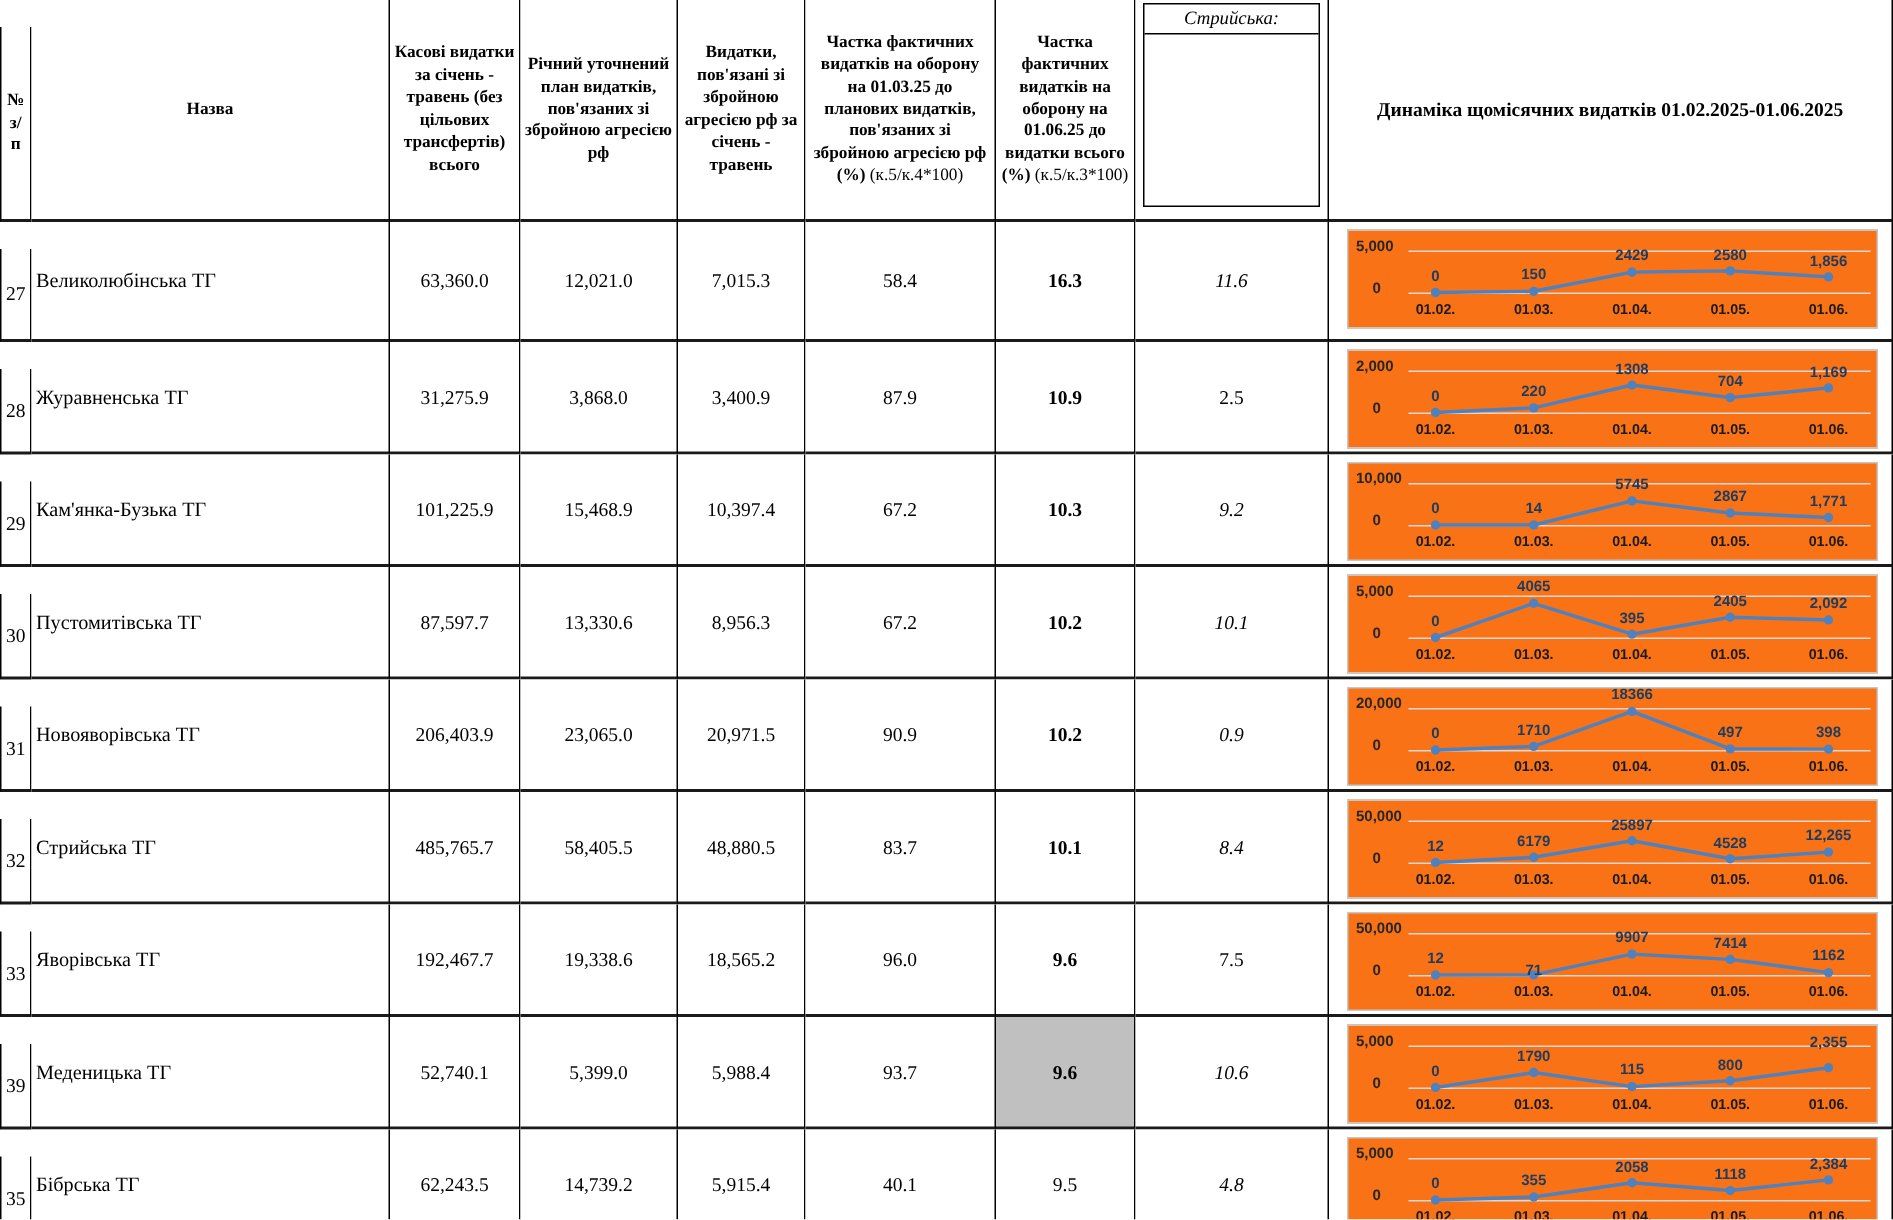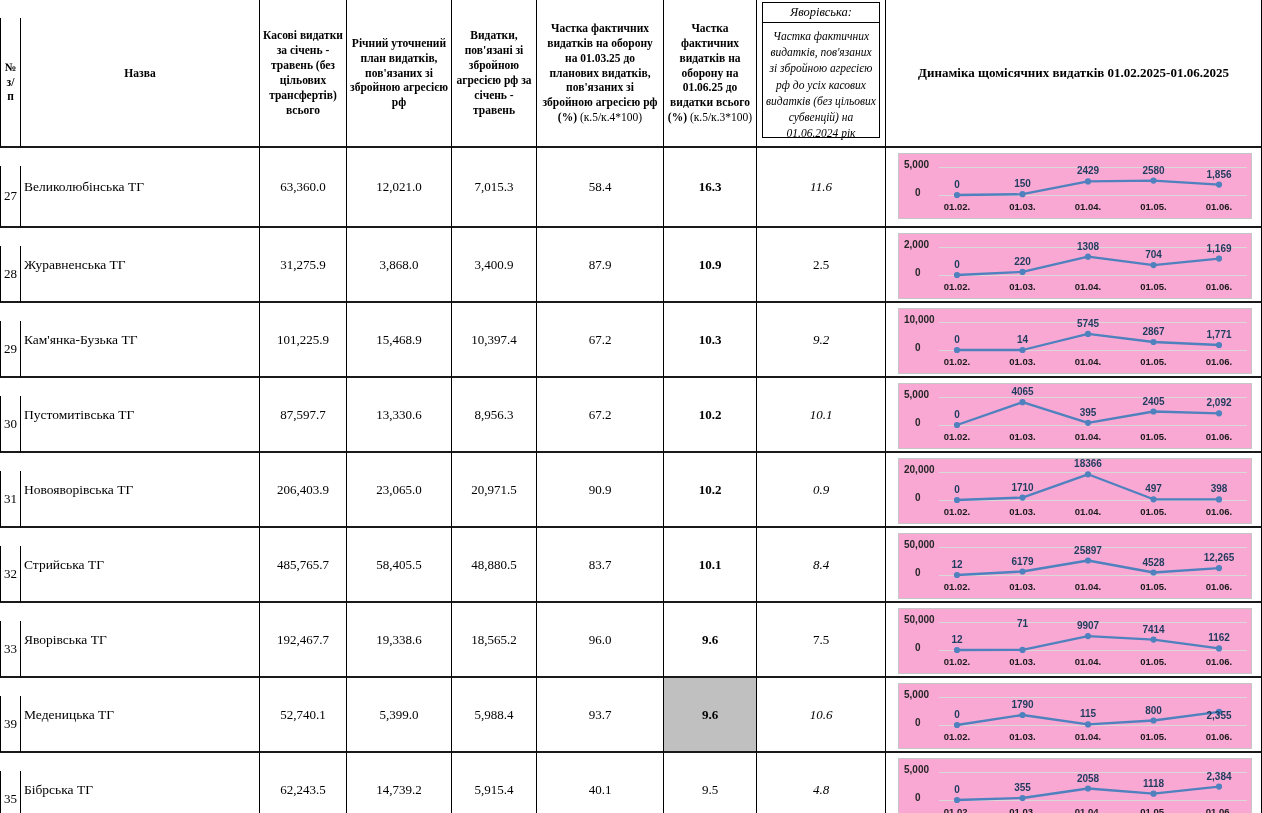--- a/index.html
+++ b/index.html
@@ -21,21 +21,21 @@
   .hl{background:#c0c0c0;}
   .h-ref{align-items:stretch;padding:0;font-weight:normal;}
   .ref-box{box-sizing:border-box;border:1px solid #000;margin:2px 5px 8px 5px;flex:1;
            display:flex;flex-direction:column;}
   .ref-label{border-bottom:1px solid #000;font-style:italic;font-size:12.5px;
              text-align:center;padding:1px 0 2px 0;}
   .ref-text{font-style:italic;font-size:11.5px;line-height:1.4;text-align:center;
             padding:5px 3px;flex:1;display:flex;align-items:center;justify-content:center;}
   .h-chart{font-size:13px;}
   .c-chart{padding:0;}
-  .chartbox{position:absolute;left:12px;top:5px;width:352px;height:64px;background:#f9a8d4;
+  .chartbox{position:absolute;left:12px;top:5px;width:352px;height:64px;background:#f97316;
             border:1px solid #c6c6c6;overflow:hidden;
             font-family:"Liberation Sans","DejaVu Sans",sans-serif;}
   .gl{position:absolute;left:40px;right:4px;height:1px;background:#d9d9d9;}
   .ymax{position:absolute;left:5px;font-weight:bold;font-size:10px;color:#262626;}
   .y0{position:absolute;left:16px;font-weight:bold;font-size:10px;color:#262626;}
   .dl{position:absolute;width:56px;text-align:center;font-weight:bold;font-size:10px;color:#1f3c5e;}
   .xl{position:absolute;top:47px;width:56px;text-align:center;font-weight:bold;font-size:9.5px;color:#1a1a1a;}
   .chartsvg{position:absolute;left:0;top:0;}
 </style>
 </head>
@@ -53,22 +53,21 @@
       <div class="cell h">
         <div><span>Частка фактичних видатків на оборону на 01.03.25 до планових видатків, пов'язаних зі збройною агресією рф (%)</span>
         <span class="formula">(к.5/к.4*100)</span></div>
       </div>
       <div class="cell h">
         <div><span>Частка фактичних видатків на оборону на 01.06.25 до видатки всього (%)</span>
         <span class="formula">(к.5/к.3*100)</span></div>
       </div>
       <div class="cell h h-ref">
         <div class="ref-box">
-          <div class="ref-label">Яворівська:</div>
-          <div class="ref-text">Частка фактичних видатків, пов'язаних зі збройною агресією рф до усіх касових видатків (без цільових субвенцій) на 01.06.2024 рік</div>
+          <div class="ref-label">Стрийська:</div>
         </div>
       </div>
       <div class="cell h h-chart">Динаміка щомісячних видатків 01.02.2025-01.06.2025</div>
     </div>
 
     <div class="trow">
       <div class="cell c-num c-first">27</div>
       <div class="cell c-name">Великолюбінська ТГ</div>
       <div class="cell">63,360.0</div>
       <div class="cell">12,021.0</div>
@@ -306,21 +305,21 @@
             <div class="y0" style="top:33px">0</div>
             <svg class="chartsvg" width="352" height="64">
               <polyline points="58,41.0 123.5,40.9 189,27.1 254.5,30.6 320,39.4" fill="none" stroke="#4e81bd" stroke-width="2.3" stroke-linejoin="round"></polyline>
               <circle cx="58" cy="41.0" r="3.1" fill="#4e81bd"></circle>
               <circle cx="123.5" cy="40.9" r="3.1" fill="#4e81bd"></circle>
               <circle cx="189" cy="27.1" r="3.1" fill="#4e81bd"></circle>
               <circle cx="254.5" cy="30.6" r="3.1" fill="#4e81bd"></circle>
               <circle cx="320" cy="39.4" r="3.1" fill="#4e81bd"></circle>
             </svg>
             <div class="dl" style="left:30px;top:25.0px">12</div>
-            <div class="dl" style="left:95.5px;top:9px">71</div>
+            <div class="dl" style="left:95.5px;top:33px">71</div>
             <div class="dl" style="left:161px;top:11.1px">9907</div>
             <div class="dl" style="left:226.5px;top:14.6px">7414</div>
             <div class="dl" style="left:292px;top:23.4px">1162</div>
             <div class="xl" style="left:30px">01.02.</div>
             <div class="xl" style="left:95.5px">01.03.</div>
             <div class="xl" style="left:161px">01.04.</div>
             <div class="xl" style="left:226.5px">01.05.</div>
             <div class="xl" style="left:292px">01.06.</div>
           </div>
         </div>
@@ -346,21 +345,21 @@
               <circle cx="58" cy="41.0" r="3.1" fill="#4e81bd"></circle>
               <circle cx="123.5" cy="31.0" r="3.1" fill="#4e81bd"></circle>
               <circle cx="189" cy="40.4" r="3.1" fill="#4e81bd"></circle>
               <circle cx="254.5" cy="36.5" r="3.1" fill="#4e81bd"></circle>
               <circle cx="320" cy="27.8" r="3.1" fill="#4e81bd"></circle>
             </svg>
             <div class="dl" style="left:30px;top:25.0px">0</div>
             <div class="dl" style="left:95.5px;top:15.0px">1790</div>
             <div class="dl" style="left:161px;top:24.4px">115</div>
             <div class="dl" style="left:226.5px;top:20.5px">800</div>
-            <div class="dl" style="left:292px;top:26px">2,355</div>
+            <div class="dl" style="left:292px;top:6px">2,355</div>
             <div class="xl" style="left:30px">01.02.</div>
             <div class="xl" style="left:95.5px">01.03.</div>
             <div class="xl" style="left:161px">01.04.</div>
             <div class="xl" style="left:226.5px">01.05.</div>
             <div class="xl" style="left:292px">01.06.</div>
           </div>
         </div>
     </div>
 
     <div class="trow">

